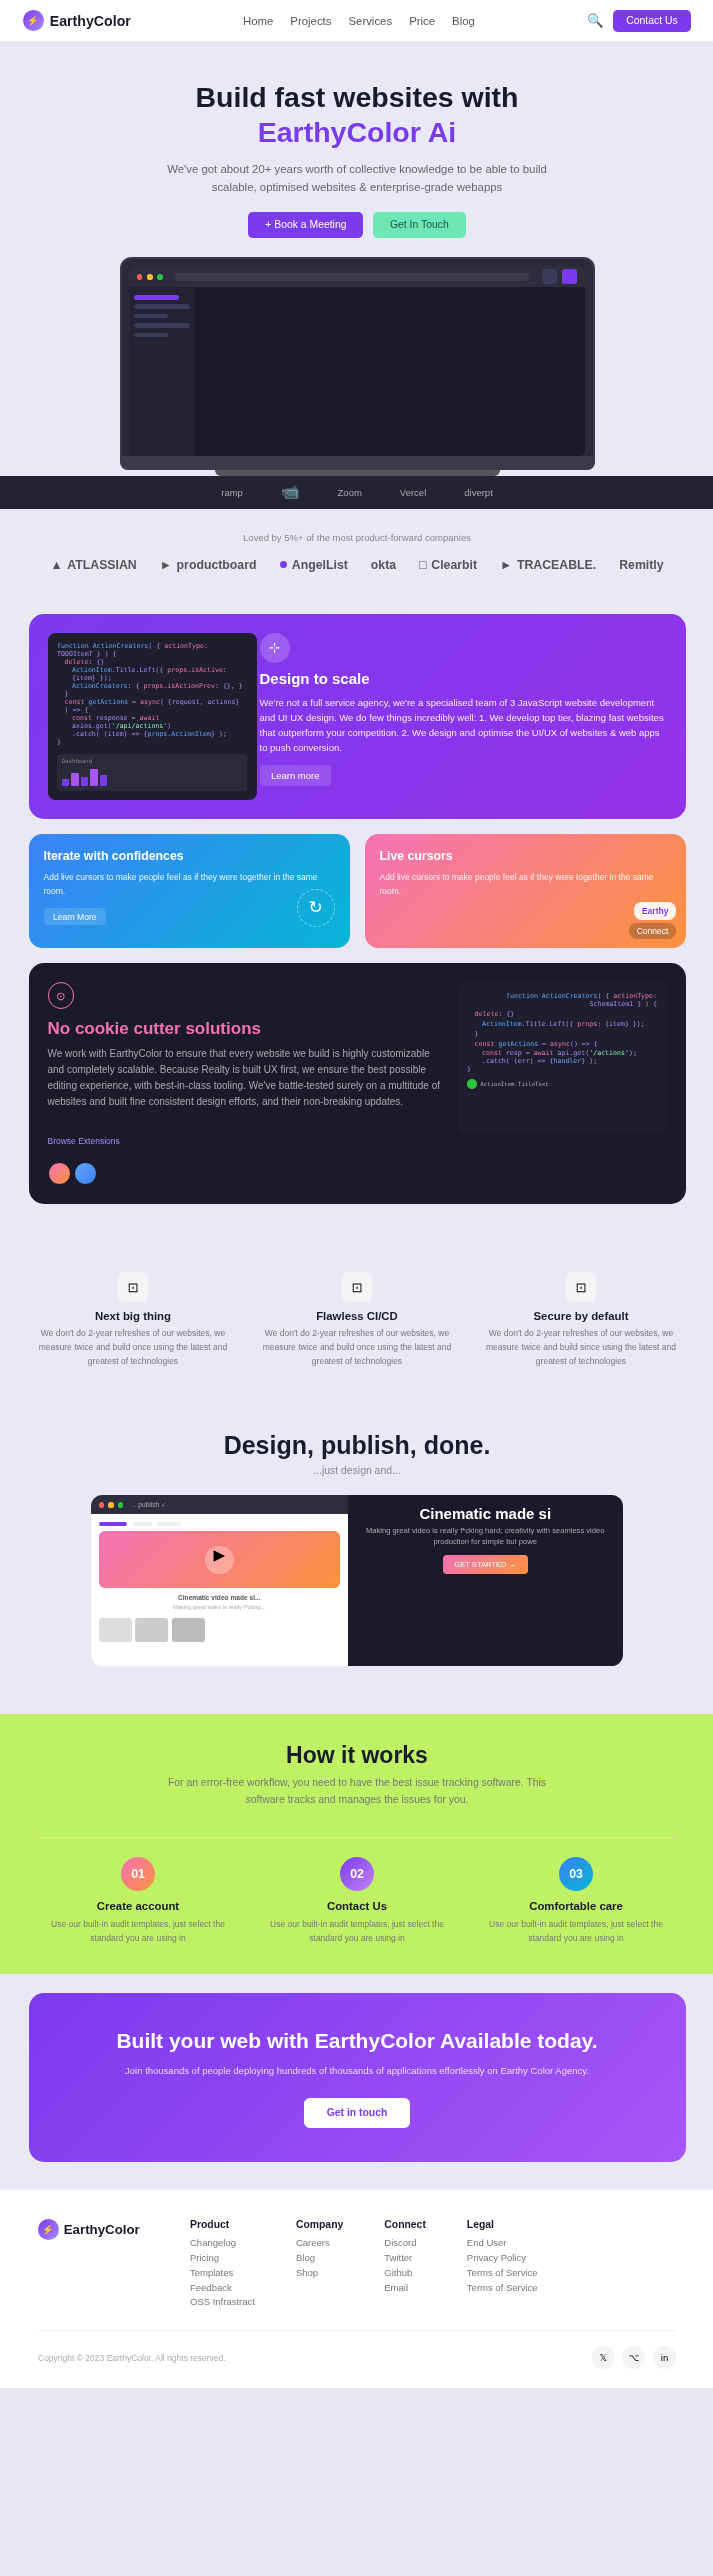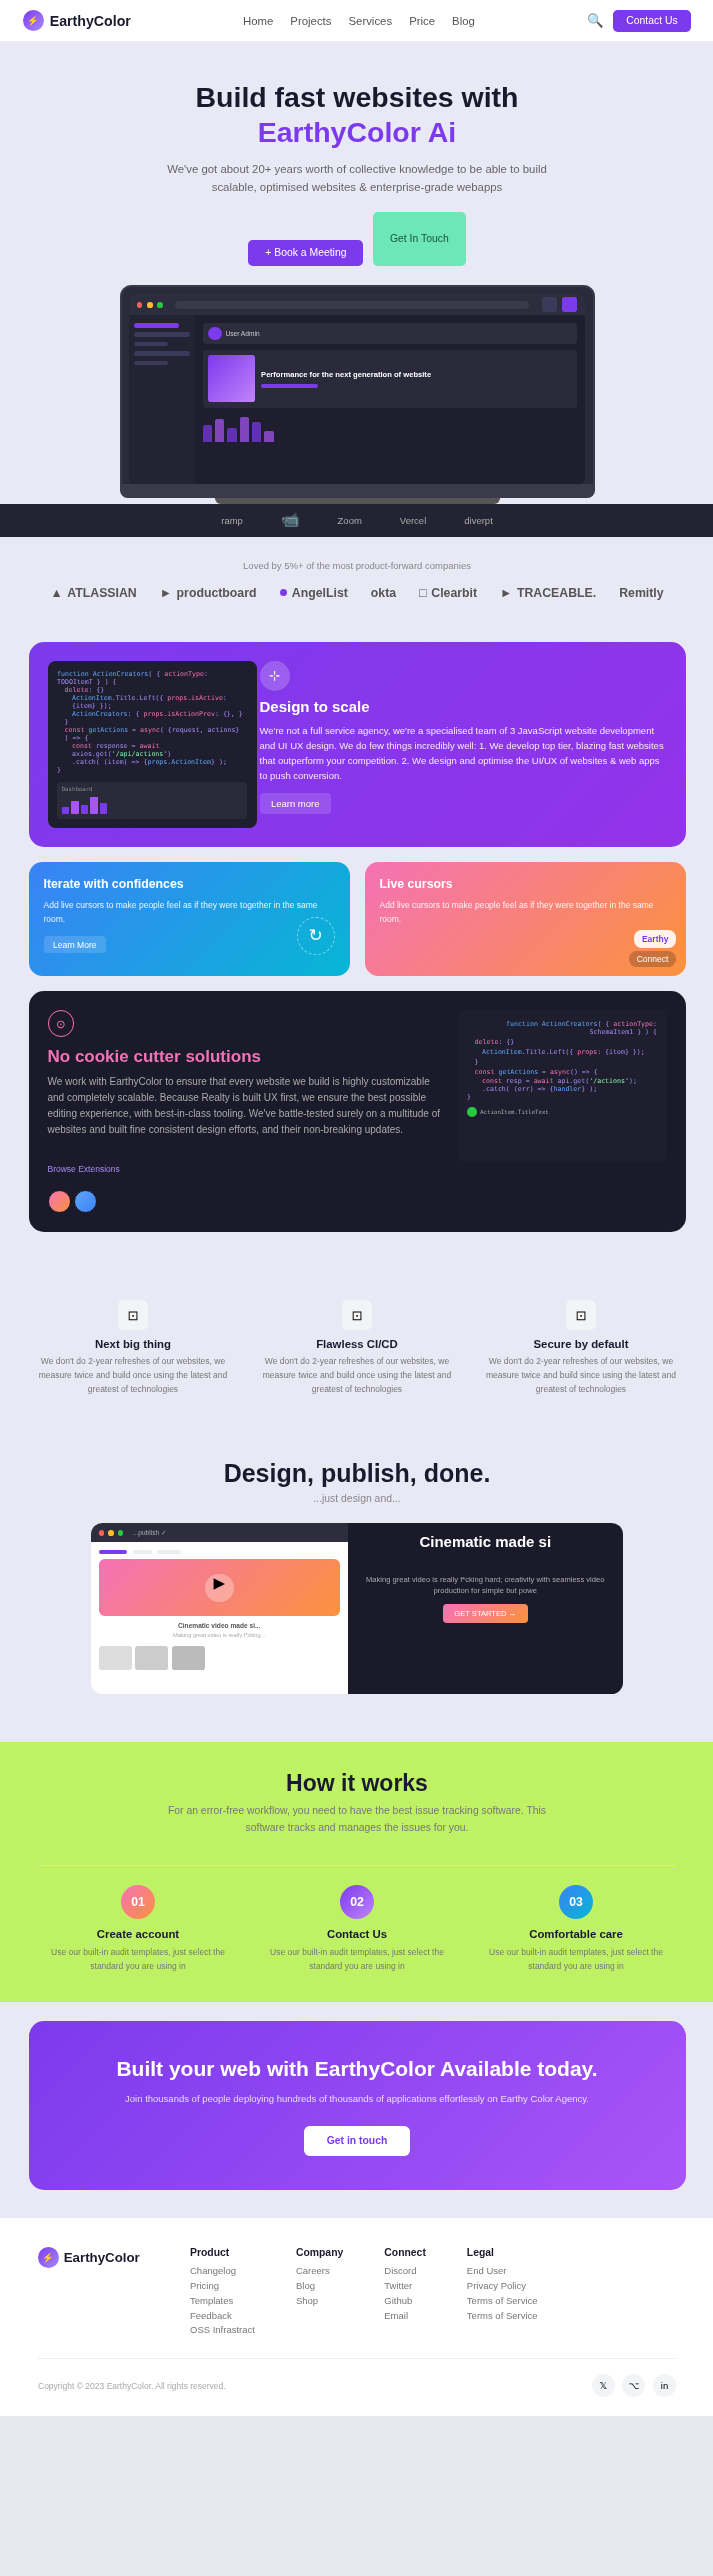--- a/index.html
+++ b/index.html
@@ -89,21 +89,20 @@
       margin: 15px 0;
     }
     .btn-primary {
       background: #7c3aed;
       color: white;
       border: none;
       padding: 7.6px 17px;
       border-radius: 4.7px;
       font-size: 10.4px;
       cursor: pointer;
-      margin-top: 28px;
     }
     .btn-secondary {
       background: #6ee7b7;
       color: #1a5540;
       border: none;
       padding: 7.6px 17px;
       border-radius: 4.7px;
       font-size: 10.4px;
       cursor: pointer;
     }
@@ -519,21 +518,21 @@
     }
     .cinematic-title {
       font-size: 15px;
       font-weight: 800;
       color: white;
       line-height: 1.2;
     }
     .cinematic-sub {
       font-size: 7.6px;
       color: #aaa;
-      margin-top: 23px;
+      margin-top: 2px;
       line-height: 1.5;
     }
     .get-started-btn {
       background: linear-gradient(135deg, #f472b6, #fb923c);
       color: white;
       border: none;
       padding: 4.7px 11.4px;
       border-radius: 3.8px;
       font-size: 7.6px;
       margin-top: 7.6px;
@@ -774,41 +773,20 @@
             <div style="width:15px;height:15px;border-radius:2.8px;background:#7c3aed;"></div>
           </div>
         </div>
         <div class="laptop-content">
           <div class="laptop-sidebar">
             <div class="sidebar-line active"></div>
             <div class="sidebar-line"></div>
             <div class="sidebar-line short"></div>
             <div class="sidebar-line"></div>
             <div class="sidebar-line short"></div>
-          </div>
-          <div class="laptop-main">
-            <div class="laptop-user-bar">
-              <div class="laptop-user-avatar"></div>
-              <span>User Admin</span>
-            </div>
-            <div class="laptop-hero-box">
-              <div class="laptop-hero-img"></div>
-              <div class="laptop-hero-text">
-                <strong>Performance for the next generation of website</strong>
-                <div style="width:57px;height:3.8px;background:#7c3aed;border-radius:1.9px;margin-top:3.8px;"></div>
-              </div>
-            </div>
-            <div class="chart-bars">
-              <div class="chart-bar" style="height:60%;"></div>
-              <div class="chart-bar" style="height:80%;background:#a855f7;"></div>
-              <div class="chart-bar" style="height:50%;"></div>
-              <div class="chart-bar" style="height:90%;background:#a855f7;"></div>
-              <div class="chart-bar" style="height:70%;"></div>
-              <div class="chart-bar" style="height:40%;background:#a855f7;"></div>
-            </div>
           </div>
         </div>
       </div>
     </div>
     <div class="laptop-base"></div>
     <div class="laptop-foot"></div>
   </div>
 </section>
 
 <div class="ticker-bar">

